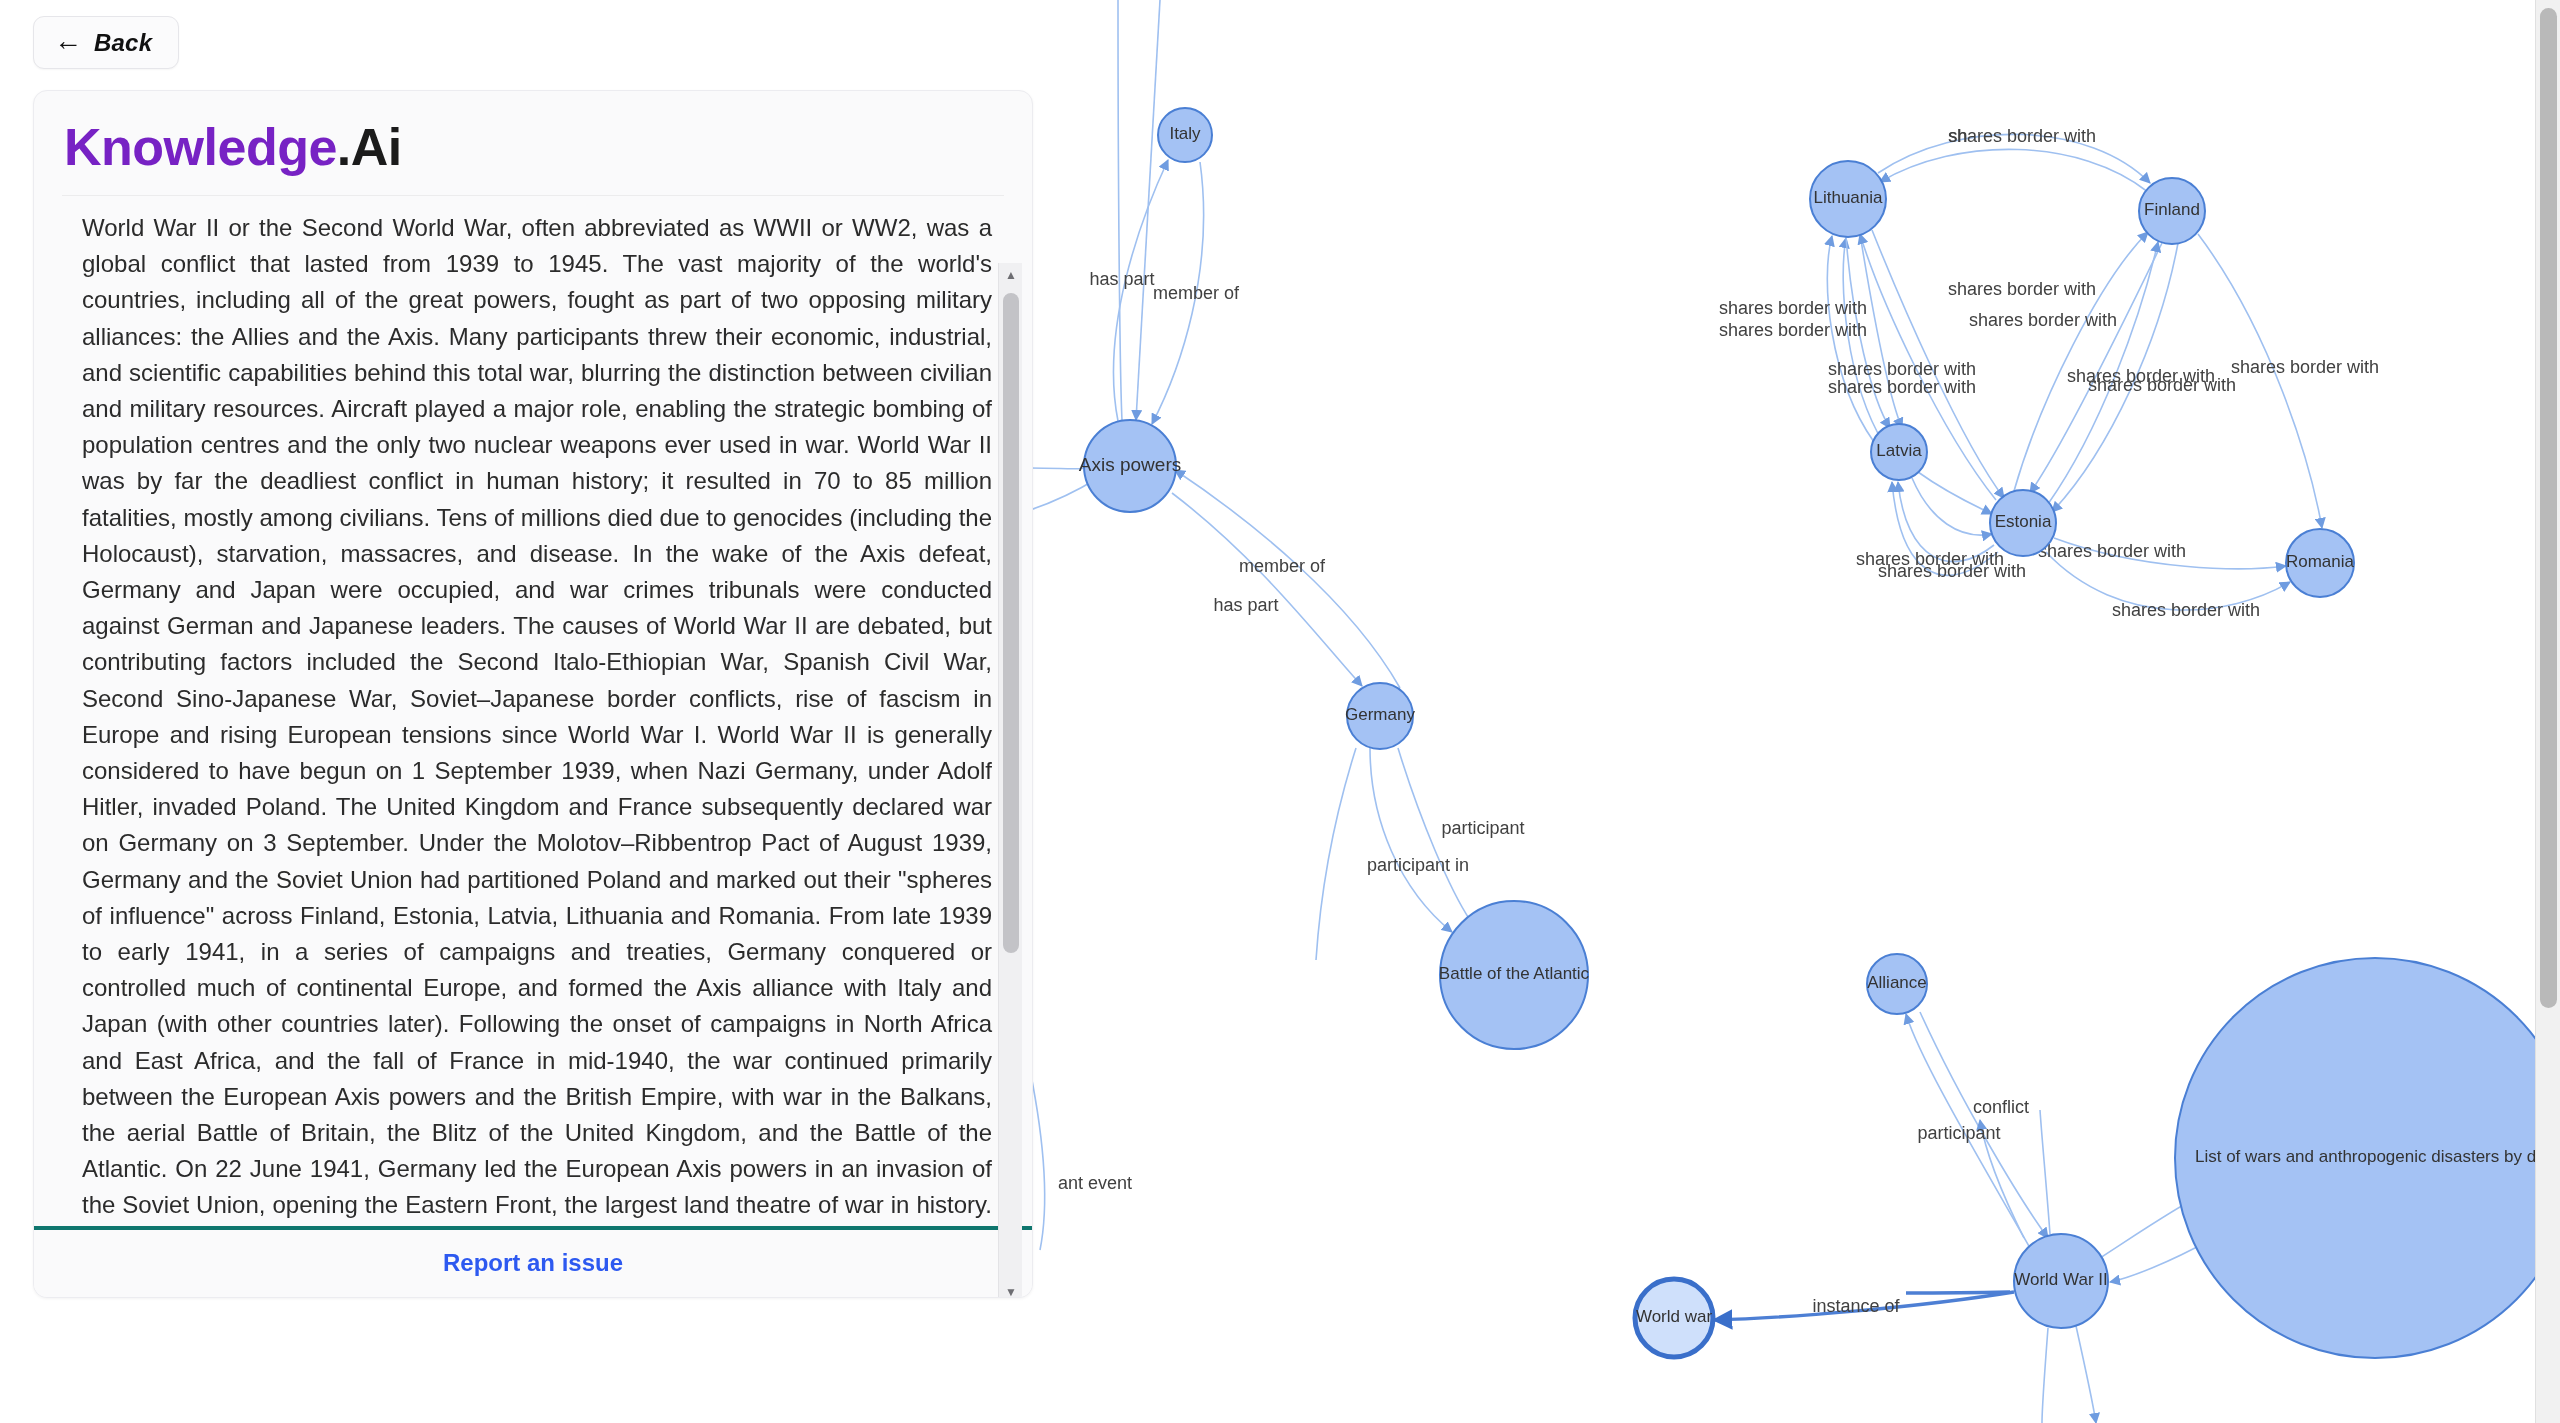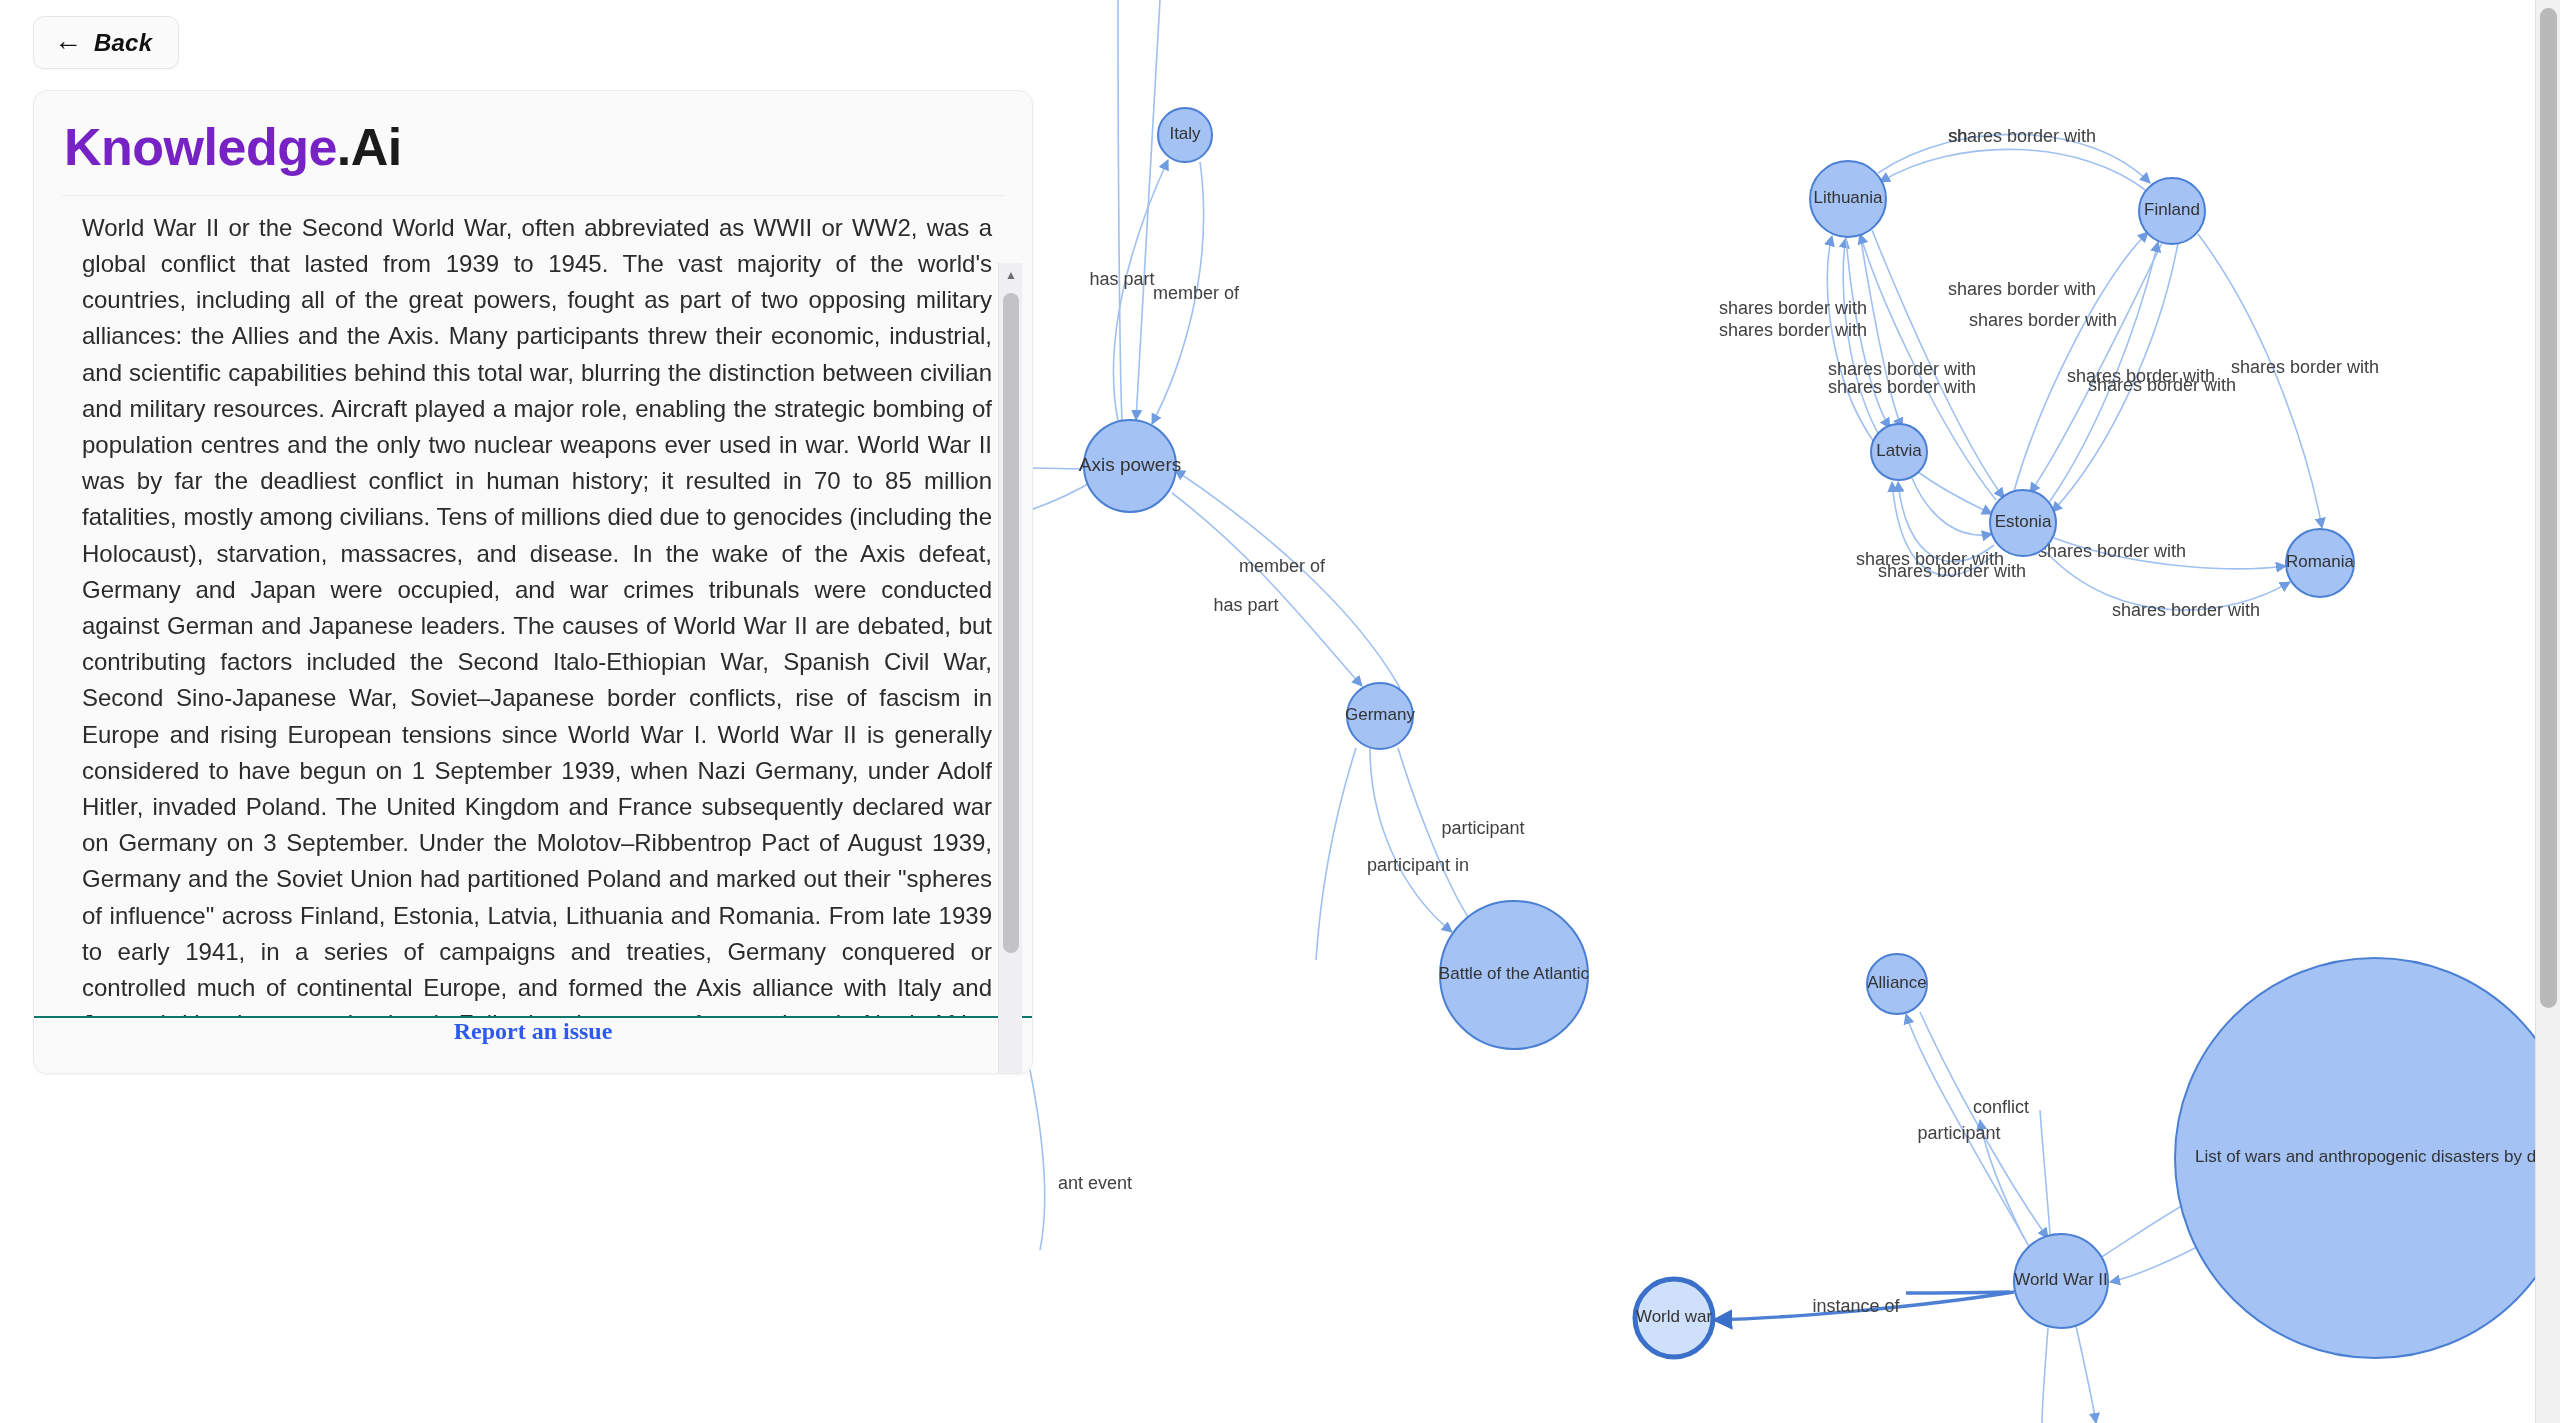--- a/index.html
+++ b/index.html
@@ -66,21 +66,21 @@
     display:block; margin-top:-3px;
   }
   #back-button .back-label {
     font-size: 24px; font-weight: bold; color: #111; letter-spacing: .2px; font-style: italic;
   }
 
   
   #info-panel {
     position: absolute;
     left: 33px; top: 90px;
-    width: 1000px; height: 984px;
+    width: 1000px; height: 1208px;
     background: #fafafb;
     border: 1px solid #ececf0;
     border-radius: 14px;
     box-shadow: 0 1px 3px rgba(0,0,0,0.05);
     display: flex; flex-direction: column;
     overflow: hidden;
     z-index: 30;
   }
   #brand {
     padding: 26px 0 18px 30px;
@@ -128,24 +128,23 @@
   #panel-scrollbar .sb-up { top: 0; }
   #panel-scrollbar .sb-down { bottom: 0; }
   #panel-scrollbar .sb-thumb {
     position: absolute; left: 4px; top: 30px;
     width: 16px; height: 660px;
     background: #c3c3c7; border-radius: 8px;
   }
 
   #panel-footer {
     height: 74px;
-    border-top: 2px solid #0f766e;
-    display:flex; justify-content:center;
+    border-top: 4px solid #0f766e;
+    display:flex; align-items:center; justify-content:center;
     background:#fafafb;
-    font-family:Liberation Serif, serif;
   }
   #report-link {
     color: #2d59f0;
     font-size: 24px;
     font-weight: bold;
     text-decoration: none;
     cursor: pointer;
   }
 
   

